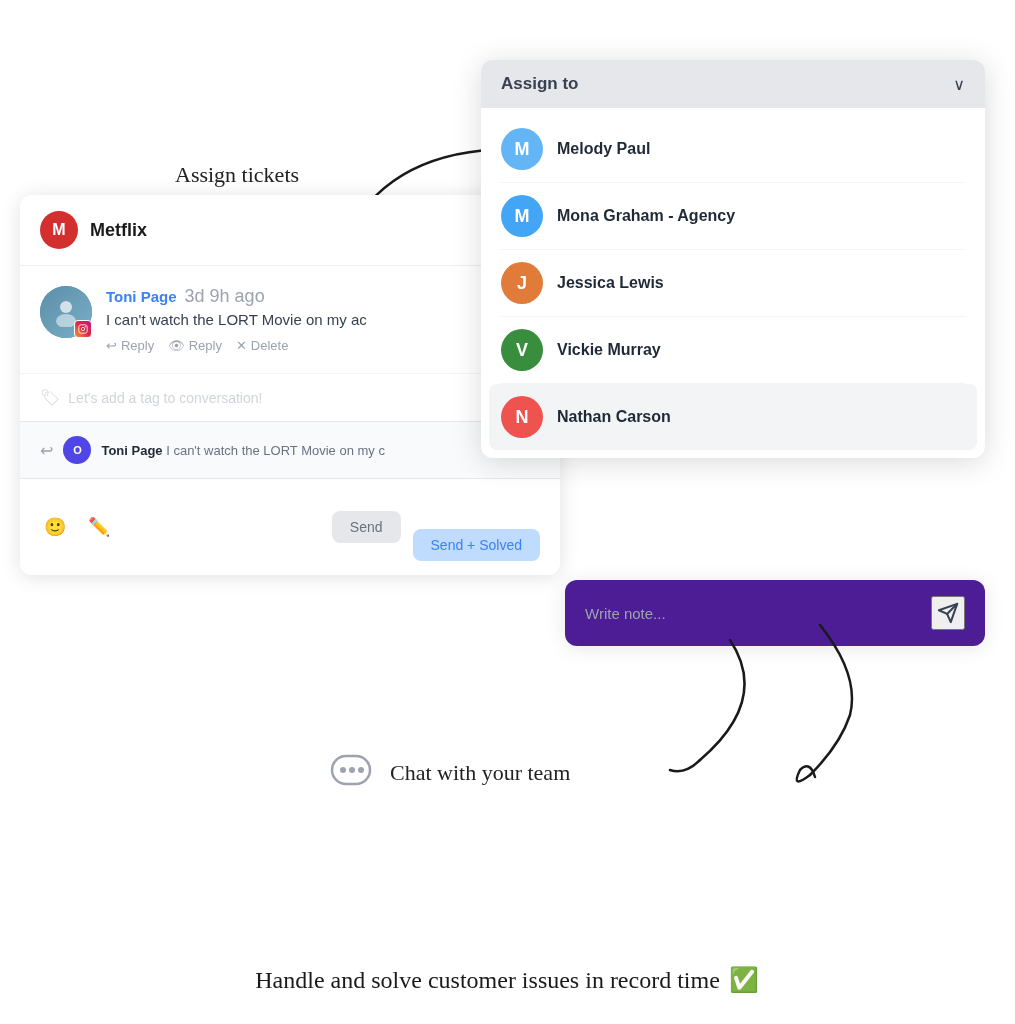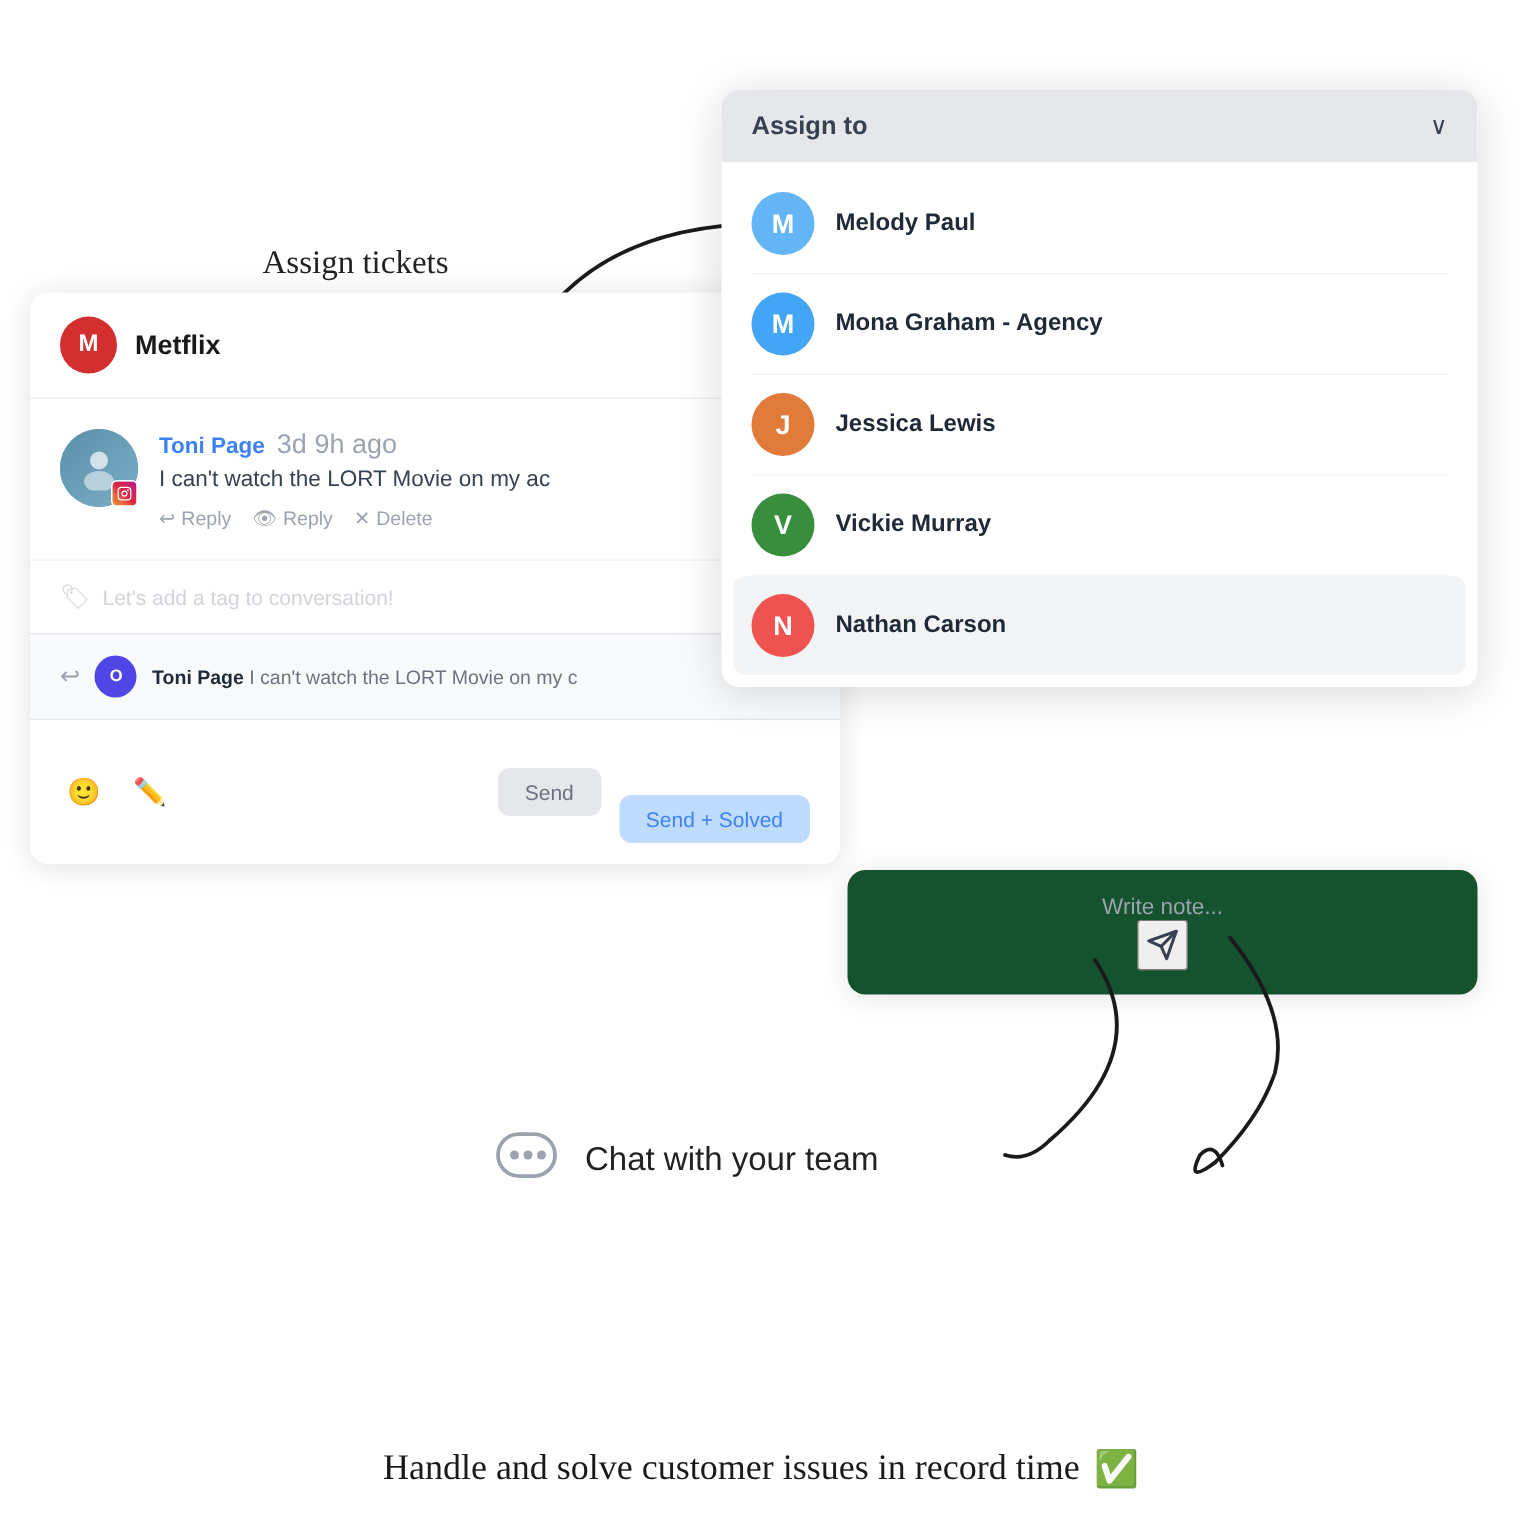--- a/index.html
+++ b/index.html
@@ -319,28 +319,27 @@
       background: #f3f4f6;
       margin: 0 20px;
     }
 
     
     .write-note-area {
       position: absolute;
       right: 30px;
       top: 580px;
       width: 420px;
-      background: #14532d;
+      background: #4c1d95;
       border-radius: 12px;
       box-shadow: 0 2px 20px rgba(0,0,0,0.10);
       padding: 16px 20px;
       display: flex;
       align-items: center;
       justify-content: space-between;
-      flex-direction: column;
     }
 
     .write-note-placeholder {
       font-size: 15px;
       color: #9ca3af;
     }
 
     .send-note-btn {
       width: 34px;
       height: 34px;
@@ -368,21 +367,21 @@
 
     .checkmark-emoji {
       font-size: 24px;
     }
 
     
     .chat-team-annotation {
       position: absolute;
       left: 390px;
       top: 760px;
-      font-family: Liberation Sans, sans-serif;
+      font-family: Liberation Serif, serif;
       font-size: 22px;
       color: #222;
       white-space: nowrap;
     }
   </style>
 </head>
 <body>
 
 <div class="annotation" style="left: 175px; top: 130px; margin-top: 32px;">Assign tickets</div>
 

